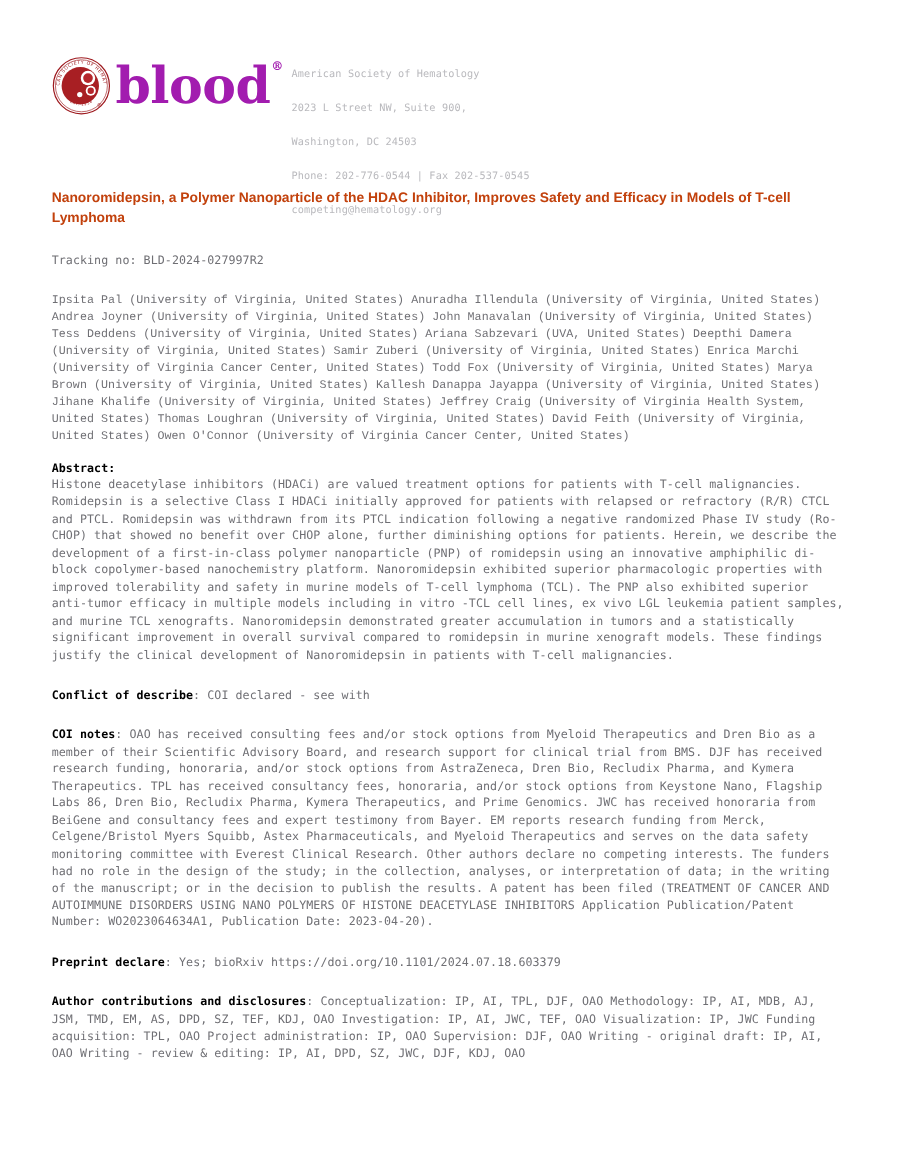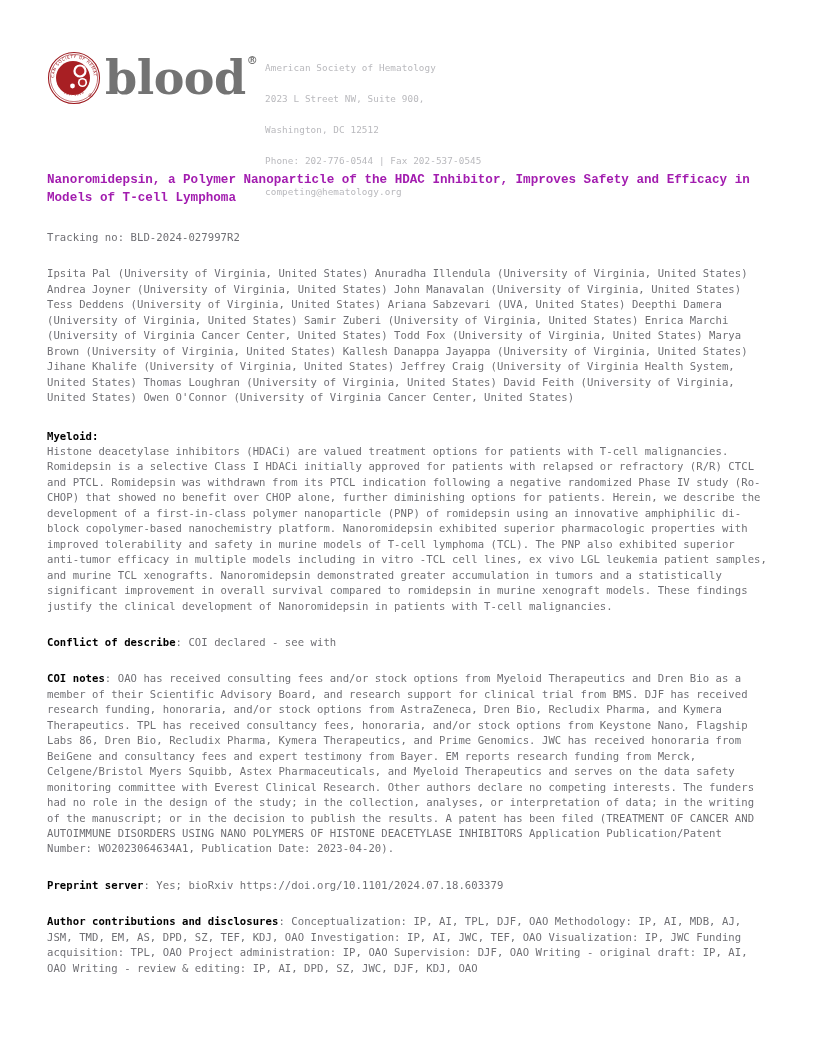--- a/index.html
+++ b/index.html
@@ -48,21 +48,21 @@
   }
   .seal svg { display: block; width: 54px; height: 54px; }
 
   .wordmark {
     position: relative;
     margin-left: 4px;
     font-family: "DejaVu Serif", "Liberation Serif", serif;
     font-weight: bold;
     font-size: 46px;
     line-height: 46px;
-    color: #737373;
+    color: #a21caf;
     letter-spacing: -0.5px;
   }
   .wordmark .reg {
     font-size: 11px;
     vertical-align: super;
     line-height: 1;
     position: relative;
     top: -14px;
     left: 1px;
   }
@@ -81,41 +81,41 @@
 
   
   .content {
     position: absolute;
     left: 47px;
     top: 172px;
     width: 722px;
   }
 
   .doc-title {
-    font-family: Liberation Mono, monospace;
+    font-family: Liberation Sans, sans-serif;
     font-weight: bold;
     font-size: 12.6px;
     line-height: 17.5px;
-    color: #a21caf;
+    color: #c2410c;
     letter-spacing: 0px;
     margin: 0 0 23px 0;
   }
 
   .para {
     font-size: 10.6px;
     line-height: 15.45px;
     color: #6f6f74;
     margin: 0 0 21px 0;
     letter-spacing: 0.05px;
     text-align: left;
     white-space: normal;
   }
 
   .para.tracking { }
-  .para.authors { margin-bottom: 23px; }
+  .para.authors { margin-bottom: 13px; font-family: Liberation Mono, monospace; }
 
   .lbl {
     font-weight: bold;
     color: #000000;
   }
 </style>
 </head>
 <body>
 
 <div class="page">
@@ -152,49 +152,49 @@
           <text x="41" y="46" font-family="DejaVu Sans, sans-serif" font-size="5" fill="#9e1b20">®</text>
         </svg>
       </div>
 
       <div class="wordmark"><span>blood</span><span class="reg">®</span></div>
     </div>
 
     <div class="contact">
       <div>American Society of Hematology</div>
       <div>2023 L Street NW, Suite 900,</div>
-      <div>Washington, DC 12512</div>
+      <div>Washington, DC 24503</div>
       <div>Phone: 202-776-0544 | Fax 202-537-0545</div>
       <div class="email">competing@hematology.org</div>
     </div>
   </div>
 
   <div class="content">
 
     <div class="doc-title">Nanoromidepsin, a Polymer Nanoparticle of the HDAC Inhibitor, Improves Safety and Efficacy in Models of T-cell Lymphoma</div>
 
     <div class="para tracking">Tracking no: BLD-2024-027997R2</div>
 
     <div class="para authors">Ipsita Pal (University of Virginia, United States) Anuradha Illendula (University of Virginia, United States) Andrea Joyner (University of Virginia, United States) John Manavalan (University of Virginia, United States) Tess Deddens (University of Virginia, United States) Ariana Sabzevari (UVA, United States) Deepthi Damera (University of Virginia, United States) Samir Zuberi (University of Virginia, United States) Enrica Marchi (University of Virginia Cancer Center, United States) Todd Fox (University of Virginia, United States) Marya Brown (University of Virginia, United States) Kallesh Danappa Jayappa (University of Virginia, United States) Jihane Khalife (University of Virginia, United States) Jeffrey Craig (University of Virginia Health System, United States) Thomas Loughran (University of Virginia, United States) David Feith (University of Virginia, United States) Owen O'Connor (University of Virginia Cancer Center, United States)</div>
 
     <div class="para">
-      <span class="lbl">Myeloid:</span><br>
+      <span class="lbl">Abstract:</span><br>
       <span>Histone deacetylase inhibitors (HDACi) are valued treatment options for patients with T-cell malignancies. Romidepsin is a selective Class I HDACi initially approved for patients with relapsed or refractory (R/R) CTCL and PTCL. Romidepsin was withdrawn from its PTCL indication following a negative randomized Phase IV study (Ro-CHOP) that showed no benefit over CHOP alone, further diminishing options for patients. Herein, we describe the development of a first-in-class polymer nanoparticle (PNP) of romidepsin using an innovative amphiphilic di-block copolymer-based nanochemistry platform. Nanoromidepsin exhibited superior pharmacologic properties with improved tolerability and safety in murine models of T-cell lymphoma (TCL). The PNP also exhibited superior anti-tumor efficacy in multiple models including in vitro -TCL cell lines, ex vivo LGL leukemia patient samples, and murine TCL xenografts. Nanoromidepsin demonstrated greater accumulation in tumors and a statistically significant improvement in overall survival compared to romidepsin in murine xenograft models. These findings justify the clinical development of Nanoromidepsin in patients with T-cell malignancies.</span>
     </div>
 
     <div class="para">
       <span class="lbl">Conflict of describe</span><span>: COI declared - see with</span>
     </div>
 
     <div class="para">
       <span class="lbl">COI notes</span><span>: OAO has received consulting fees and/or stock options from Myeloid Therapeutics and Dren Bio as a member of their Scientific Advisory Board, and research support for clinical trial from BMS. DJF has received research funding, honoraria, and/or stock options from AstraZeneca, Dren Bio, Recludix Pharma, and Kymera Therapeutics. TPL has received consultancy fees, honoraria, and/or stock options from Keystone Nano, Flagship Labs 86, Dren Bio, Recludix Pharma, Kymera Therapeutics, and Prime Genomics. JWC has received honoraria from BeiGene and consultancy fees and expert testimony from Bayer. EM reports research funding from Merck, Celgene/Bristol Myers Squibb, Astex Pharmaceuticals, and Myeloid Therapeutics and serves on the data safety monitoring committee with Everest Clinical Research. Other authors declare no competing interests. The funders had no role in the design of the study; in the collection, analyses, or interpretation of data; in the writing of the manuscript; or in the decision to publish the results. A patent has been filed (TREATMENT OF CANCER AND AUTOIMMUNE DISORDERS USING NANO POLYMERS OF HISTONE DEACETYLASE INHIBITORS Application Publication/Patent Number: WO2023064634A1, Publication Date: 2023-04-20).</span>
     </div>
 
     <div class="para">
-      <span class="lbl">Preprint server</span><span>: Yes; bioRxiv https://doi.org/10.1101/2024.07.18.603379</span>
+      <span class="lbl">Preprint declare</span><span>: Yes; bioRxiv https://doi.org/10.1101/2024.07.18.603379</span>
     </div>
 
     <div class="para">
       <span class="lbl">Author contributions and disclosures</span><span>: Conceptualization: IP, AI, TPL, DJF, OAO Methodology: IP, AI, MDB, AJ, JSM, TMD, EM, AS, DPD, SZ, TEF, KDJ, OAO Investigation: IP, AI, JWC, TEF, OAO Visualization: IP, JWC Funding acquisition: TPL, OAO Project administration: IP, OAO Supervision: DJF, OAO Writing - original draft: IP, AI, OAO Writing - review &amp; editing: IP, AI, DPD, SZ, JWC, DJF, KDJ, OAO</span>
     </div>
 
 
   </div>
 </div>
 

